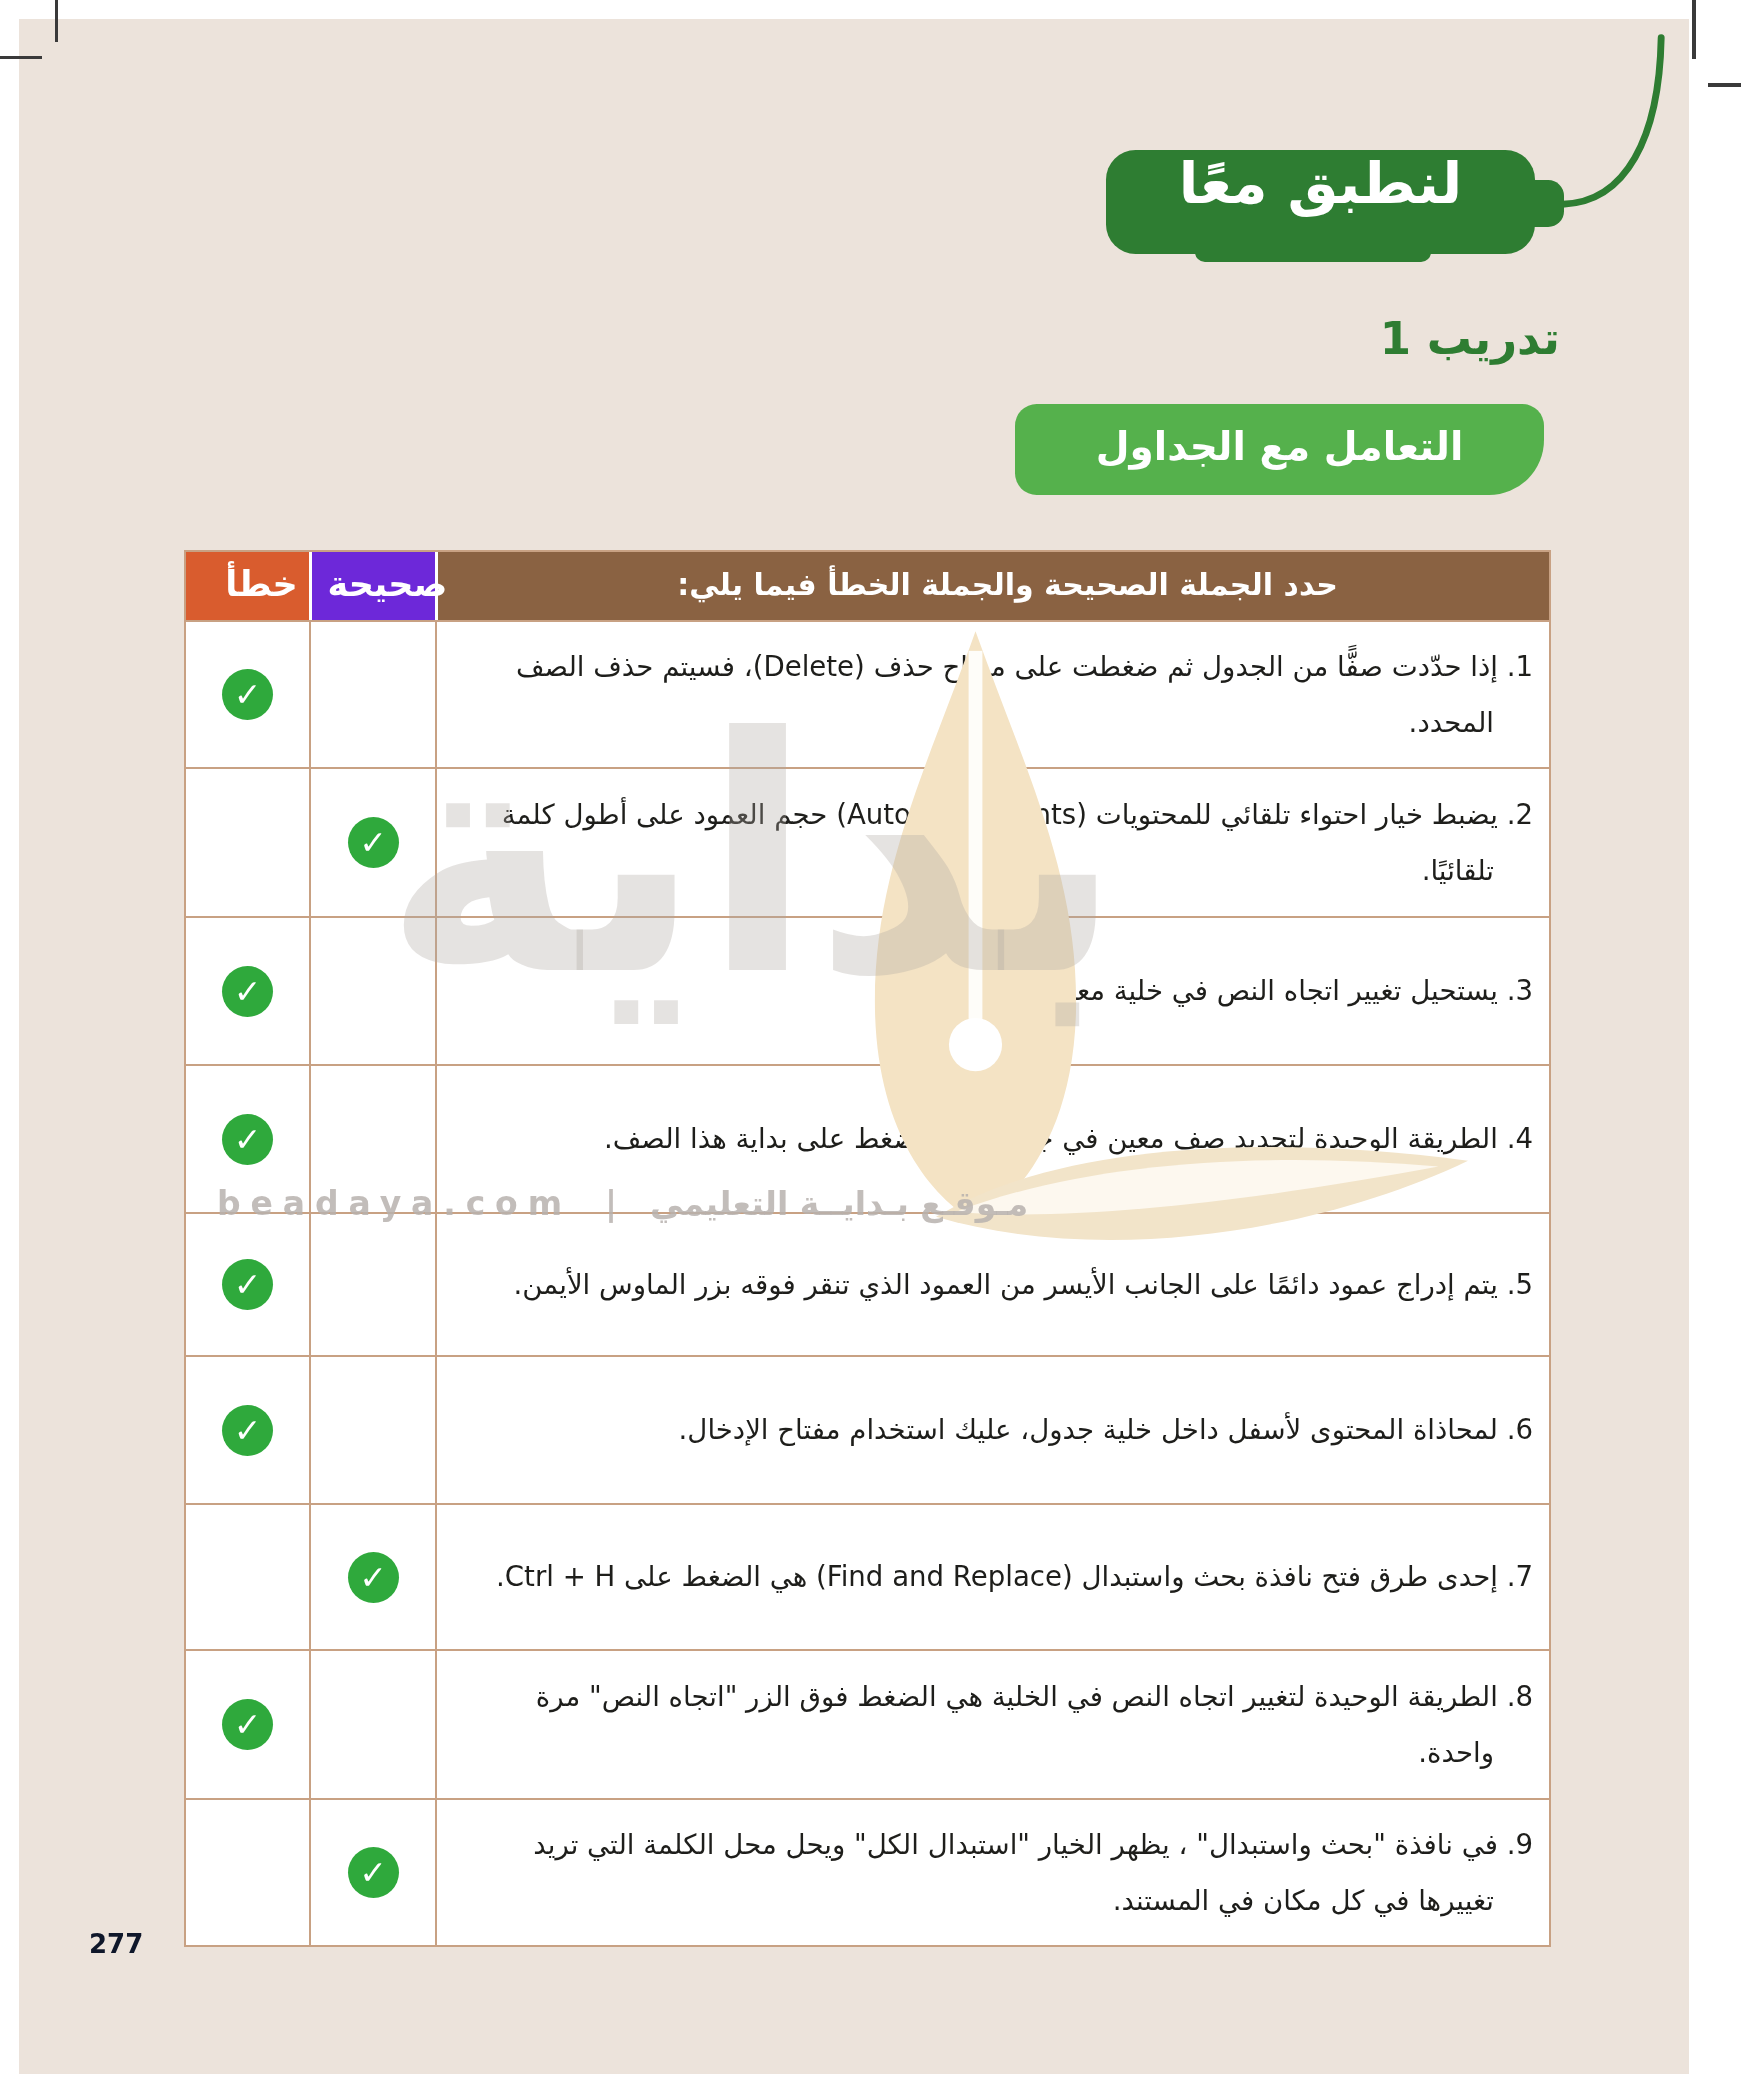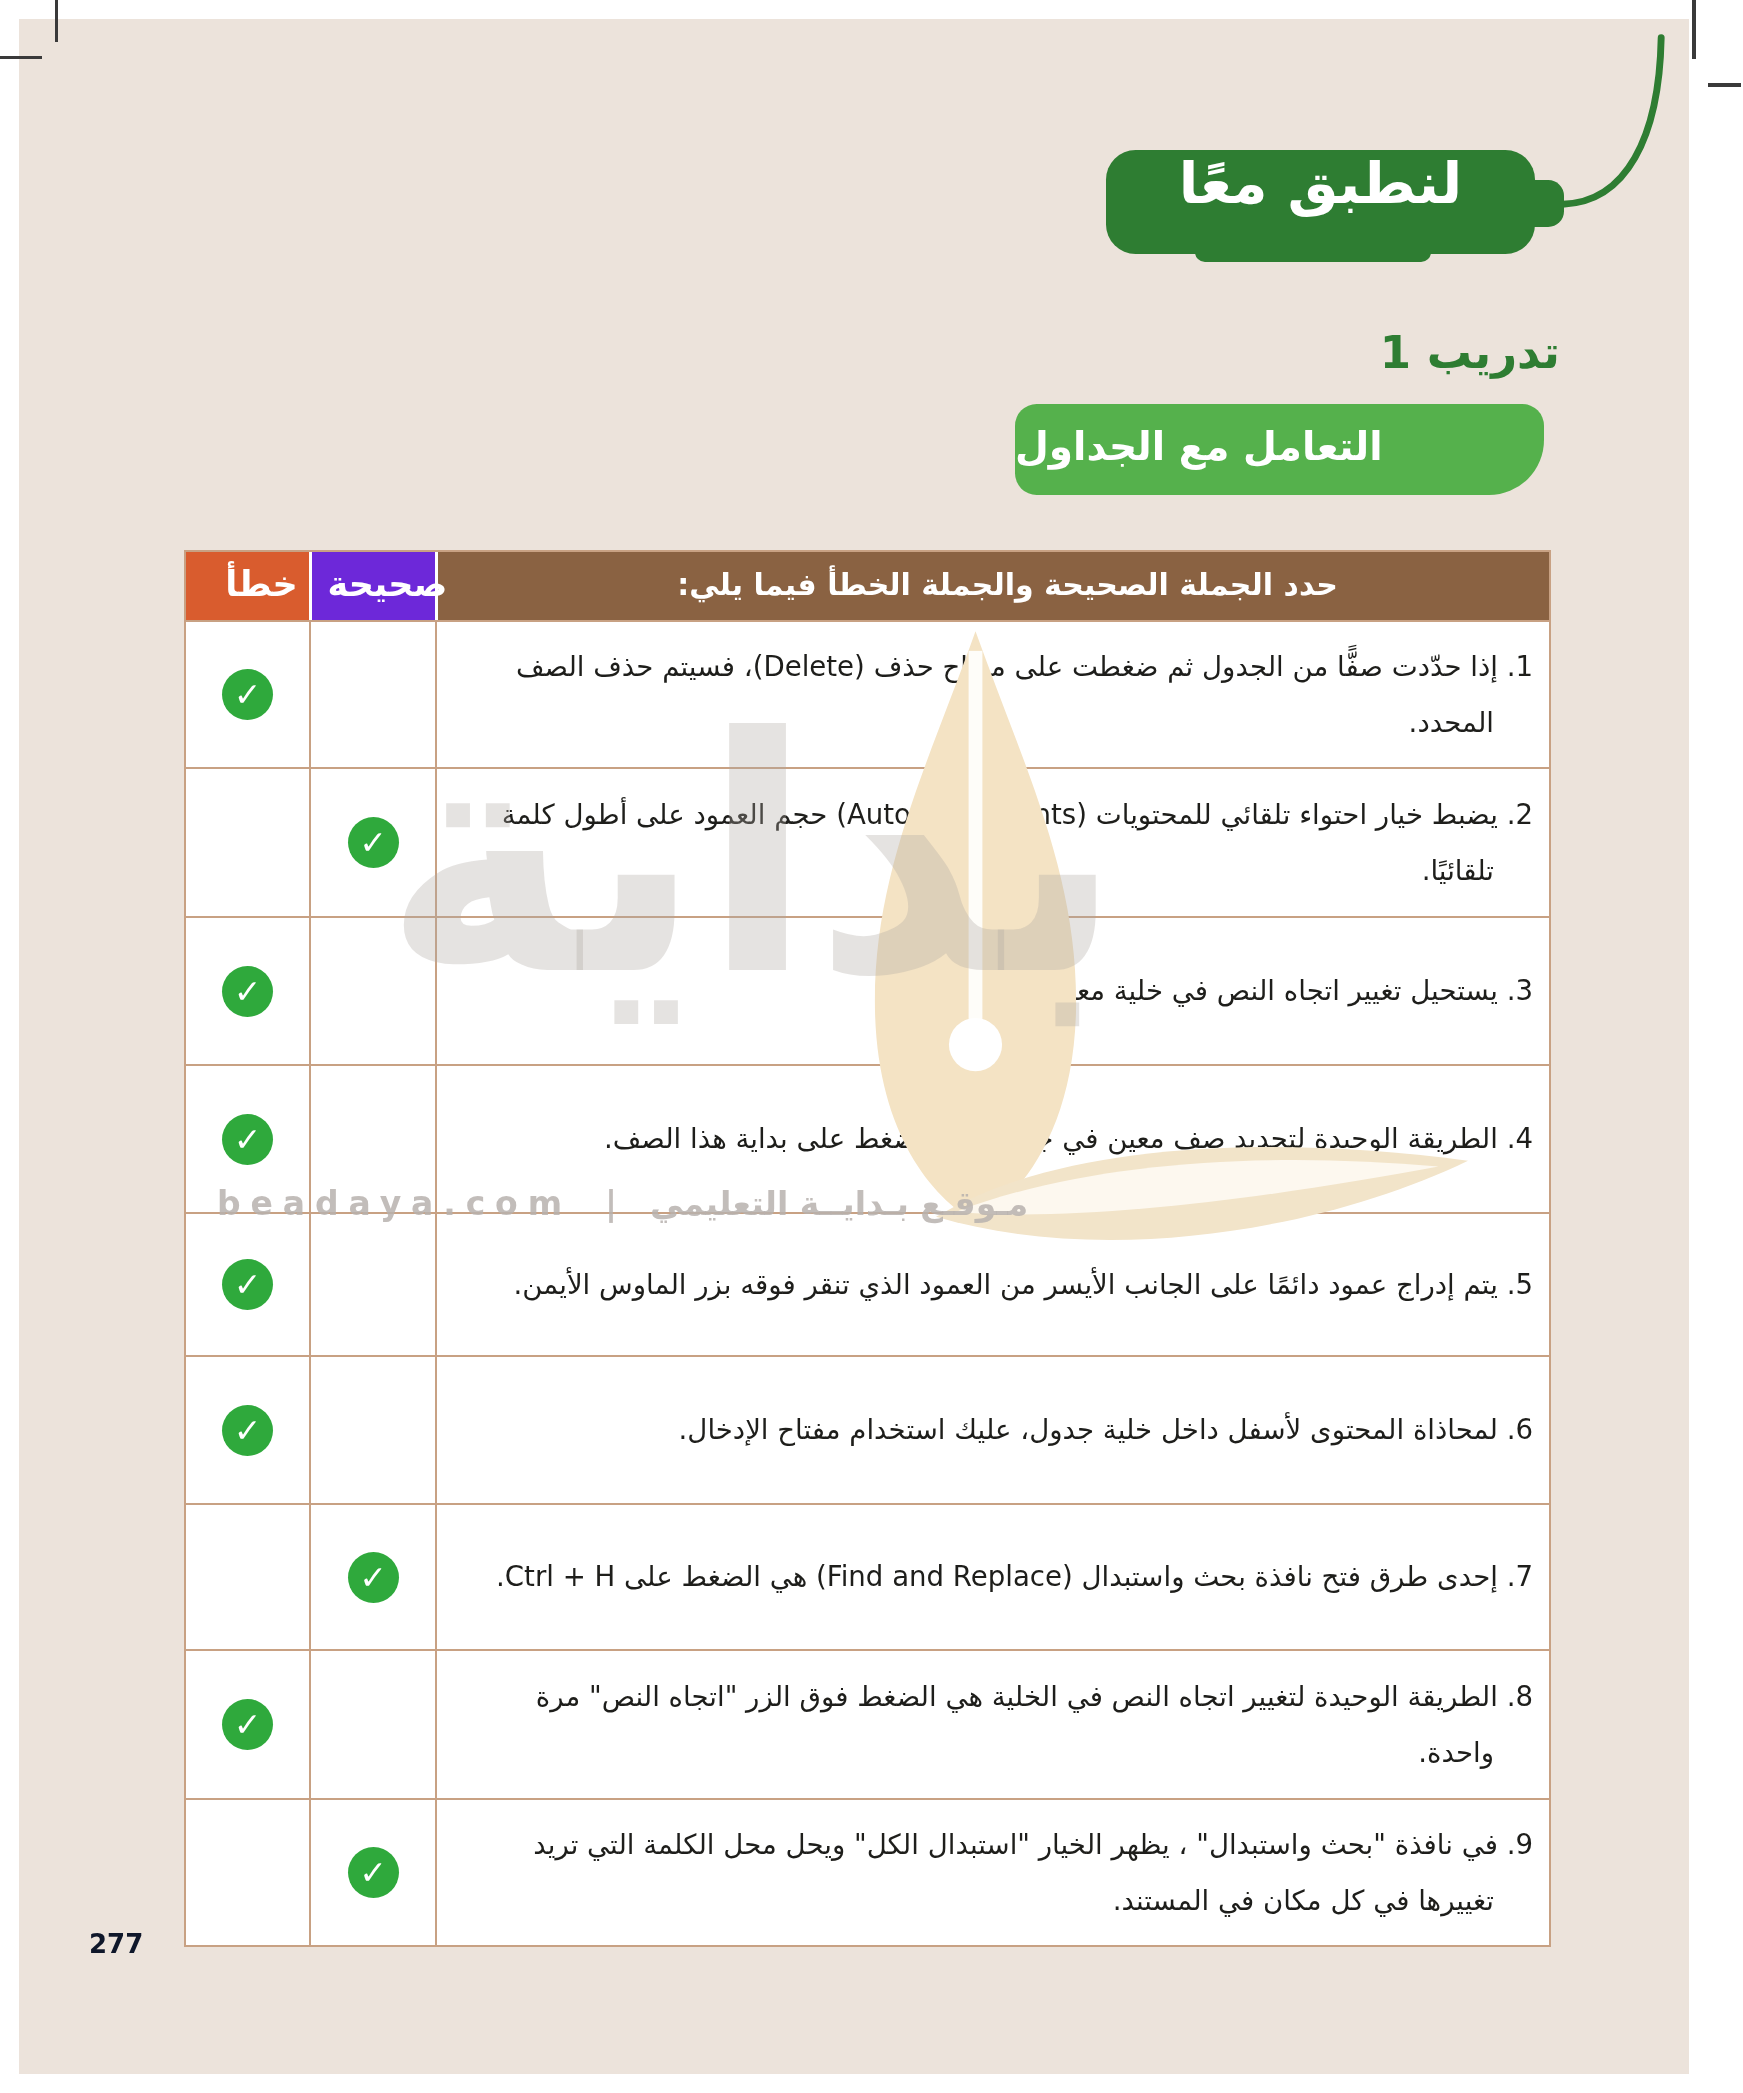--- a/index.html
+++ b/index.html
@@ -18,26 +18,26 @@
   .badge { position:absolute; left:1106px; top:150px; width:429px; height:104px;
            background:#2e7d32; border-radius:29.6px; display:flex; align-items:flex-start;
            justify-content:center; z-index:6; }
   .badge-tab-right { position:absolute; left:1527px; top:180px; width:37px; height:47px;
            background:#2e7d32; border-radius:0 15.8px 15.8px 0; z-index:5; }
   .badge-tab-bottom { position:absolute; left:1195px; top:246px; width:236px; height:15.8px;
            background:#2e7d32; border-radius:0 0 9.9px 9.9px; z-index:5; }
   .badge-text { color:#ffffff; font-size:57px; font-weight:bold; direction:rtl; padding-bottom:7.9px; }
   .curve-svg { position:absolute; left:1537px; top:19.7px; z-index:4; }
 
-  .exercise-title { position:absolute; right:184px; top:326px; color:#2e7d32;
+  .exercise-title { position:absolute; right:184px; top:312px; color:#2e7d32;
            font-size:45px; font-weight:bold; direction:rtl; z-index:6; }
 
   .banner { position:absolute; left:1015px; top:404px; width:529px; height:91px;
            background:#55b14c; border-radius:21.7px 21.7px 55px 21.7px; display:flex;
-           align-items:center; z-index:6; }
+           align-items:center; justify-content:center; z-index:6; }
   .banner-text { color:#ffffff; font-size:39px; font-weight:bold; direction:rtl; padding-bottom:5.9px; }
 
   
   .qtable { position:absolute; left:184px; top:550px; width:1367px;
             display:grid; grid-template-columns:123px 126px 1114px;
             grid-template-rows:68px 147px 149px 148px 148px 143px 148px 146px 149px 147px;
             border:2px solid #c8a183; z-index:1; }
   .cell { background:#ffffff; border-left:2px solid #c8a183; border-top:2px solid #c8a183;
           display:flex; align-items:center; justify-content:center; position:relative; }
   .qtable > .cell:nth-child(3n+1) { border-left:none; }

